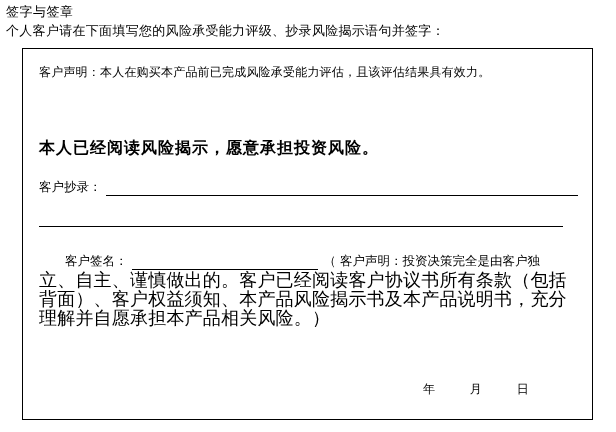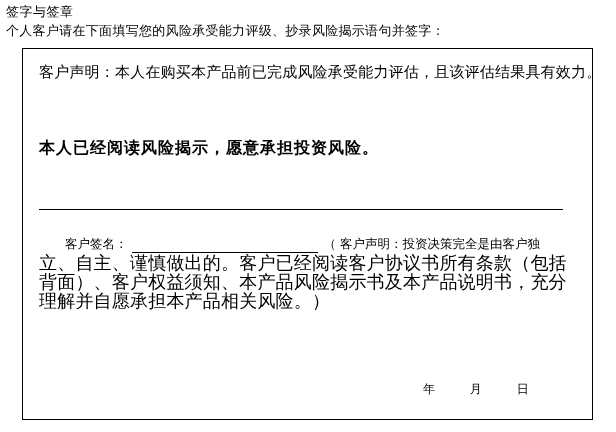--- a/index.html
+++ b/index.html
@@ -46,21 +46,21 @@
     border: 1px solid #000000;
     box-sizing: border-box;
   }
   .box-inner {
     position: absolute;
     left: 16px;
     top: 14px;
     right: 14px;
   }
   .line {
-    font-size: 15px;
+    font-size: 12px;
     line-height: 18px;
     letter-spacing: 0.2px;
     white-space: nowrap;
   }
   .gap-sm { height: 10px; }
   .gap-md { height: 20px; }
   .gap-lg { height: 26px; }
   .rule {
     display: inline-block;
     border-bottom: 1px solid #000000;
@@ -140,20 +140,24 @@
 
       <div class="gap-lg"></div>
 
 
       <div class="gap-md"></div>
 
       <div class="pledge">本人已经阅读风险揭示，愿意承担投资风险。</div>
 
       <div class="gap-md"></div>
 
+      <div class="copy-row">
+        <span>客户抄录：</span>
+        <span class="rule"></span>
+      </div>
 
       <div class="full-rule"></div>
 
       <div class="gap-lg"></div>
 
       <div class="sign-row">
         <span>客户签名：</span>
         <span class="sign-rule"></span>
         <span>（  客户声明：投资决策完全是由客户独</span>
       </div>

